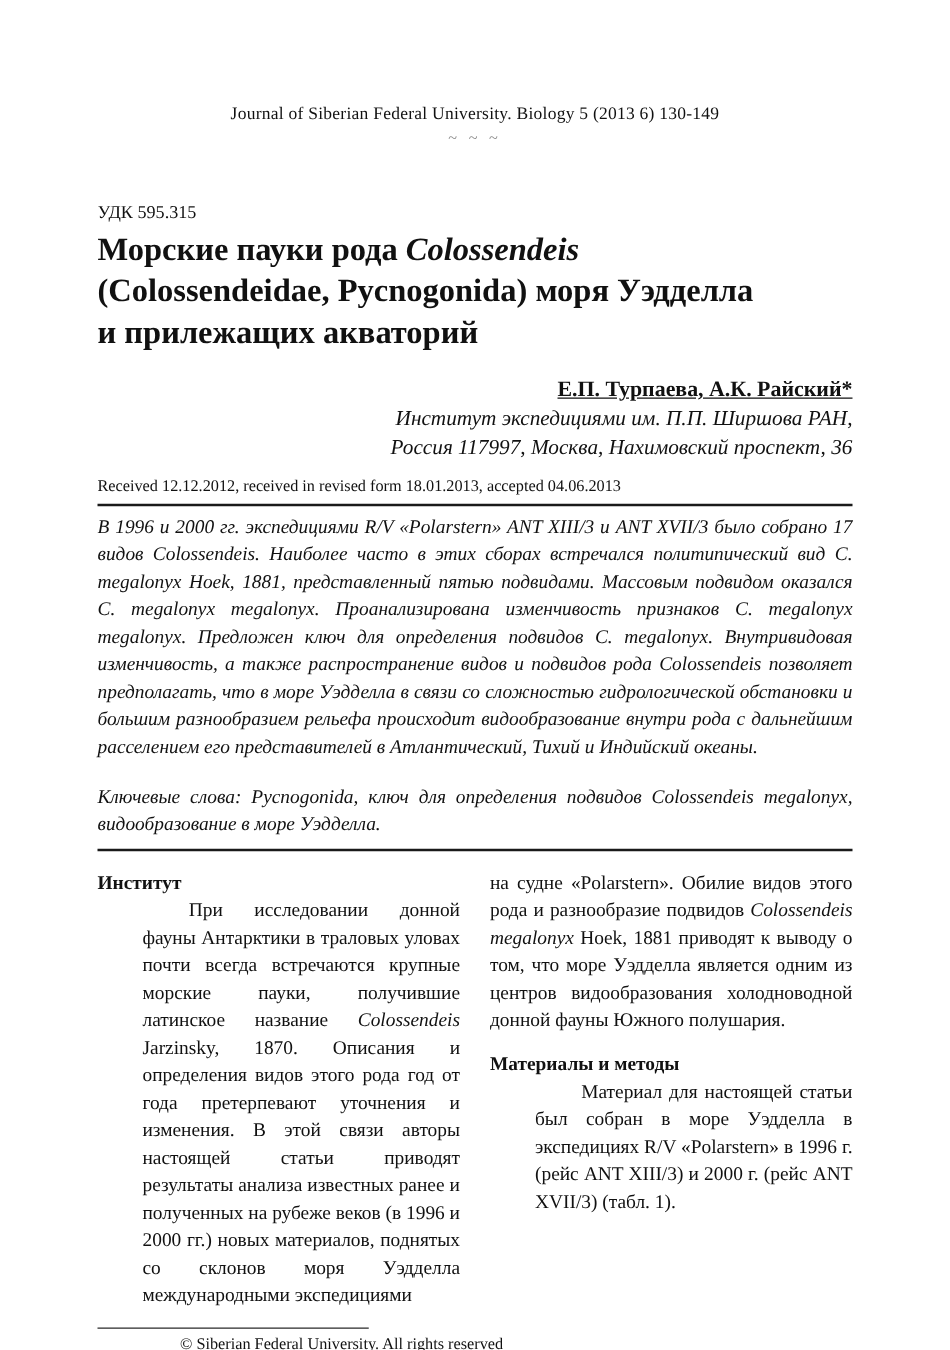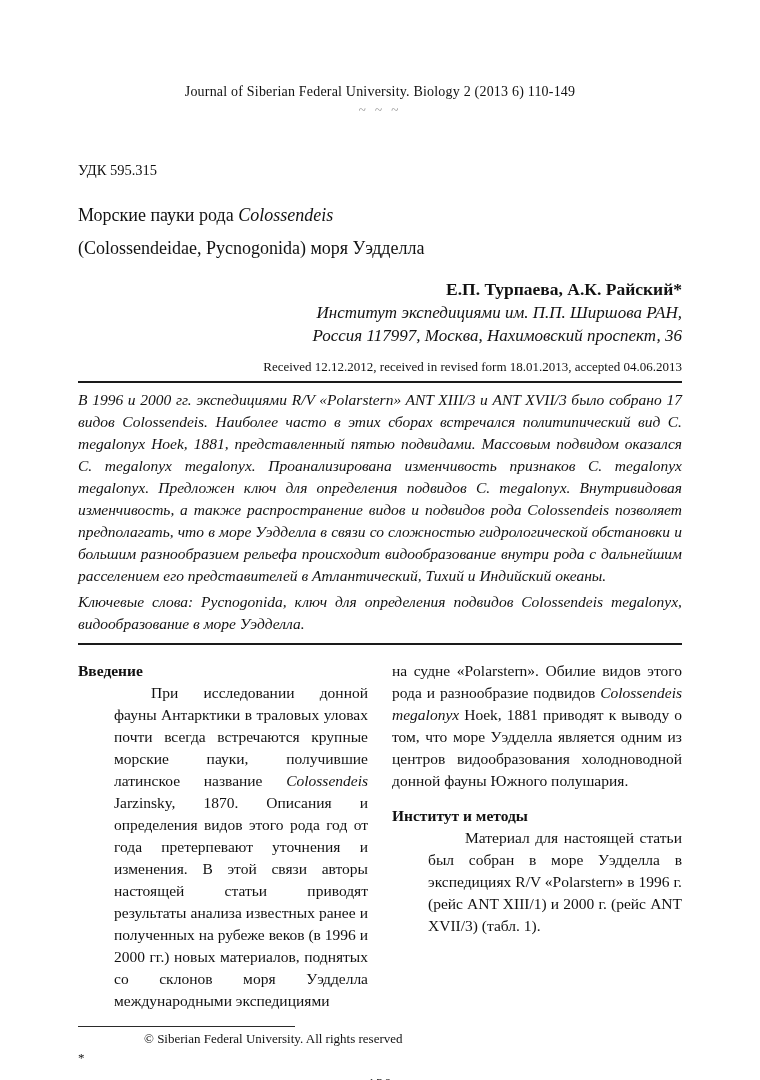--- a/index.html
+++ b/index.html
@@ -11,37 +11,37 @@
     overflow: hidden;
   }
   .page { position: relative; width: 760px; height: 1080px; }
   .content { margin: 0 78px; width: 604px; }
 
   .journal-header { padding-top: 84px; text-align: center; font-size: 14px; letter-spacing: 0.2px; }
   .ornament { text-align: center; font-size: 13px; color: #8a8a8a; margin-top: 2px; letter-spacing: 3px; }
 
   .udk { margin-top: 44px; font-size: 14.5px; }
 
-  .title { margin-top: 20px; font-size: 18px; font-weight: normal; line-height: 33px; }
+  .title { margin-top: 4px; font-size: 26px; font-weight: bold; line-height: 33px; }
   .title .t-line { display: block; }
 
   .authors-block { margin-top: 6px; text-align: right; }
-  .author-names { font-size: 17.5px; font-weight: bold; line-height: 24px; }
+  .author-names { font-size: 17.5px; font-weight: bold; line-height: 24px; text-decoration: underline; }
   .affiliation { font-size: 17px; font-style: italic; line-height: 23px; }
 
-  .received { margin-top: 12px; text-align: right; font-size: 13px; }
+  .received { margin-top: 12px; text-align: left; font-size: 13px; }
 
   .rule { border: none; border-top: 2px solid #1a1a1a; margin: 6px 0 0 0; }
 
   .abstract {
     margin-top: 6px; font-size: 15.5px; font-style: italic;
     line-height: 22px; text-align: justify;
   }
   .keywords {
-    margin-top: 4px; font-size: 15.5px; font-style: italic;
+    margin-top: 18px; font-size: 15.5px; font-style: italic;
     line-height: 22px; text-align: justify;
   }
   .rule-bottom { border: none; border-top: 2px solid #1a1a1a; margin: 8px 0 0 0; }
 
   .columns { display: flex; gap: 24px; margin-top: 15px; }
   .col { width: 290px; font-size: 15.5px; line-height: 22px; text-align: justify; }
   .section-heading { font-weight: bold; text-align: left; font-size: 15.5px; }
   .section-heading.spaced { margin-top: 13px; }
   .col p { margin: 0; }
   .col p.indent { text-indent: 37px; margin-left: 36px; }
@@ -51,55 +51,56 @@
   .footnote-row { display: flex; gap: 44px; }
   .fn-marker { width: 22px; flex: 0 0 22px; }
   .page-number { margin-top: 9px; text-align: center; font-size: 14.5px; letter-spacing: 1px; }
 </style>
 </head>
 <body>
 
 <div class="page">
   <div class="content">
 
-    <div class="journal-header">Journal of Siberian Federal University. Biology 2 (2013 6) 110-149</div>
+    <div class="journal-header">Journal of Siberian Federal University. Biology 5 (2013 6) 130-149</div>
     <div class="ornament">~ ~ ~</div>
 
     <div class="udk">УДК 595.315</div>
 
     <h1 class="title">
       <span class="t-line"><span>Морские пауки рода </span><span style="font-style: italic;">Colossendeis</span></span>
       <span class="t-line">(Colossendeidae, Pycnogonida) моря Уэдделла</span>
+      <span class="t-line">и прилежащих акваторий</span>
     </h1>
 
     <div class="authors-block">
       <div class="author-names">Е.П. Турпаева, А.К. Райский*</div>
       <div class="affiliation">Институт экспедициями им. П.П. Ширшова РАН,</div>
       <div class="affiliation">Россия 117997, Москва, Нахимовский проспект, 36</div>
     </div>
 
     <div class="received">Received 12.12.2012, received in revised form 18.01.2013, accepted 04.06.2013</div>
 
     <hr class="rule">
 
     <div class="abstract">В 1996 и 2000 гг. экспедициями R/V «Polarstern» ANT XIII/3 и ANT XVII/3 было собрано 17 видов Colossendeis. Наиболее часто в этих сборах встречался политипический вид C. megalonyx Hoek, 1881, представленный пятью подвидами. Массовым подвидом оказался C. megalonyx megalonyx. Проанализирована изменчивость признаков C. megalonyx megalonyx. Предложен ключ для определения подвидов C. megalonyx. Внутривидовая изменчивость, а также распространение видов и подвидов рода Colossendeis позволяет предполагать, что в море Уэдделла в связи со сложностью гидрологической обстановки и большим разнообразием рельефа происходит видообразование внутри рода с дальнейшим расселением его представителей в Атлантический, Тихий и Индийский океаны.</div>
 
     <div class="keywords">Ключевые слова: Pycnogonida, ключ для определения подвидов Colossendeis megalonyx, видообразование в море Уэдделла.</div>
 
     <hr class="rule-bottom">
 
     <div class="columns">
       <div class="col">
-        <div class="section-heading">Введение</div>
+        <div class="section-heading">Институт</div>
         <p class="indent"><span>При исследовании донной фауны Антарктики в траловых уловах почти всегда встречаются крупные морские пауки, получившие латинское название </span><span style="font-style: italic;">Colossendeis</span><span> Jarzinsky, 1870. Описания и определения видов этого рода год от года претерпевают уточнения и изменения. В этой связи авторы настоящей статьи приводят результаты анализа известных ранее и полученных на рубеже веков (в 1996 и 2000 гг.) новых материалов, поднятых со склонов моря Уэдделла международными экспедициями</span></p>
       </div>
       <div class="col">
         <p><span>на судне «Polarstern». Обилие видов этого рода и разнообразие подвидов </span><span style="font-style: italic;">Colossendeis megalonyx</span><span> Hoek, 1881 приводят к выводу о том, что море Уэдделла является одним из центров видообразования холодноводной донной фауны Южного полушария.</span></p>
-        <div class="section-heading spaced">Институт и методы</div>
-        <p class="indent">Материал для настоящей статьи был собран в море Уэдделла в экспедициях R/V «Polarstern» в 1996 г. (рейс ANT XIII/1) и 2000 г. (рейс ANT XVII/3) (табл. 1).</p>
+        <div class="section-heading spaced">Материалы и методы</div>
+        <p class="indent">Материал для настоящей статьи был собран в море Уэдделла в экспедициях R/V «Polarstern» в 1996 г. (рейс ANT XIII/3) и 2000 г. (рейс ANT XVII/3) (табл. 1).</p>
       </div>
     </div>
 
     <div class="footnotes">
       <hr class="footnote-rule">
       <div class="footnote-row">
         <span class="fn-marker"></span>
         <span>© Siberian Federal University. All rights reserved</span>
       </div>
       <div class="footnote-row">

